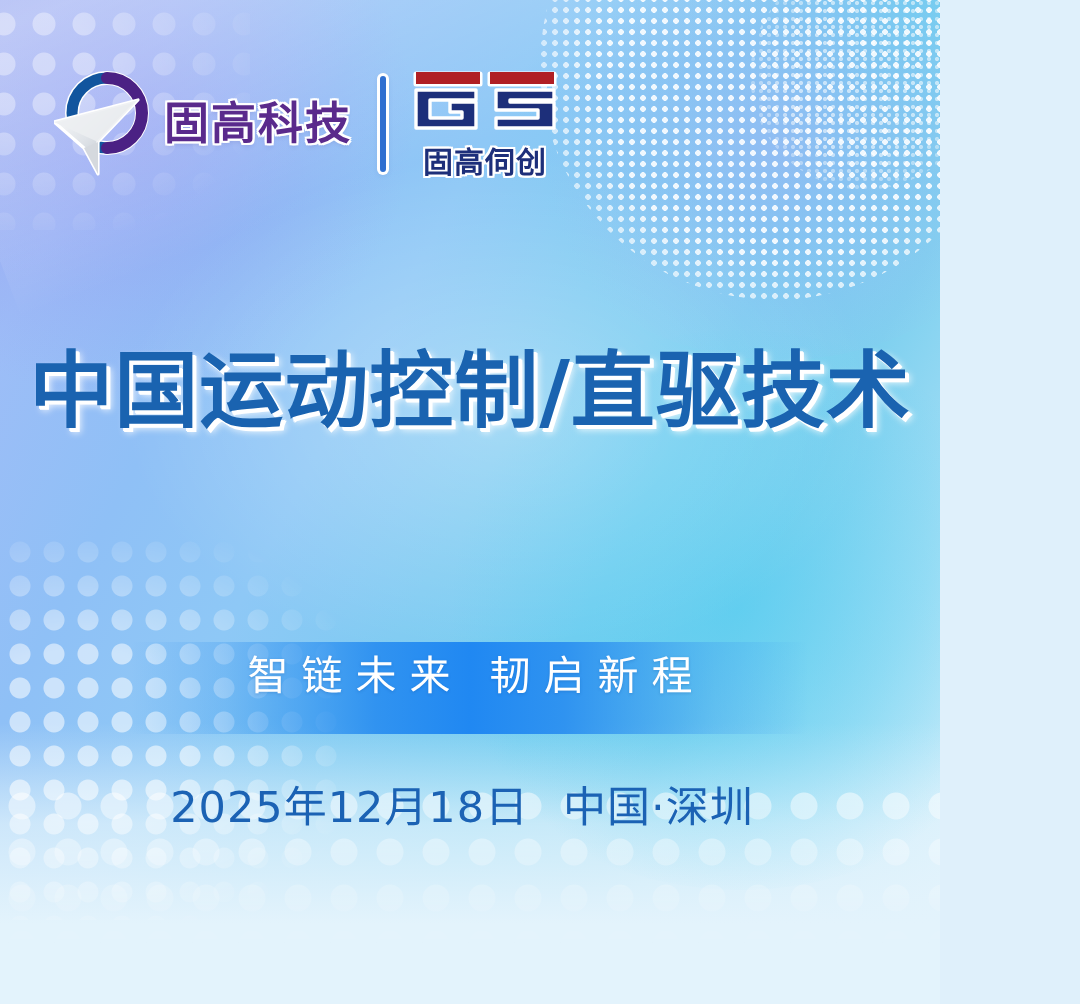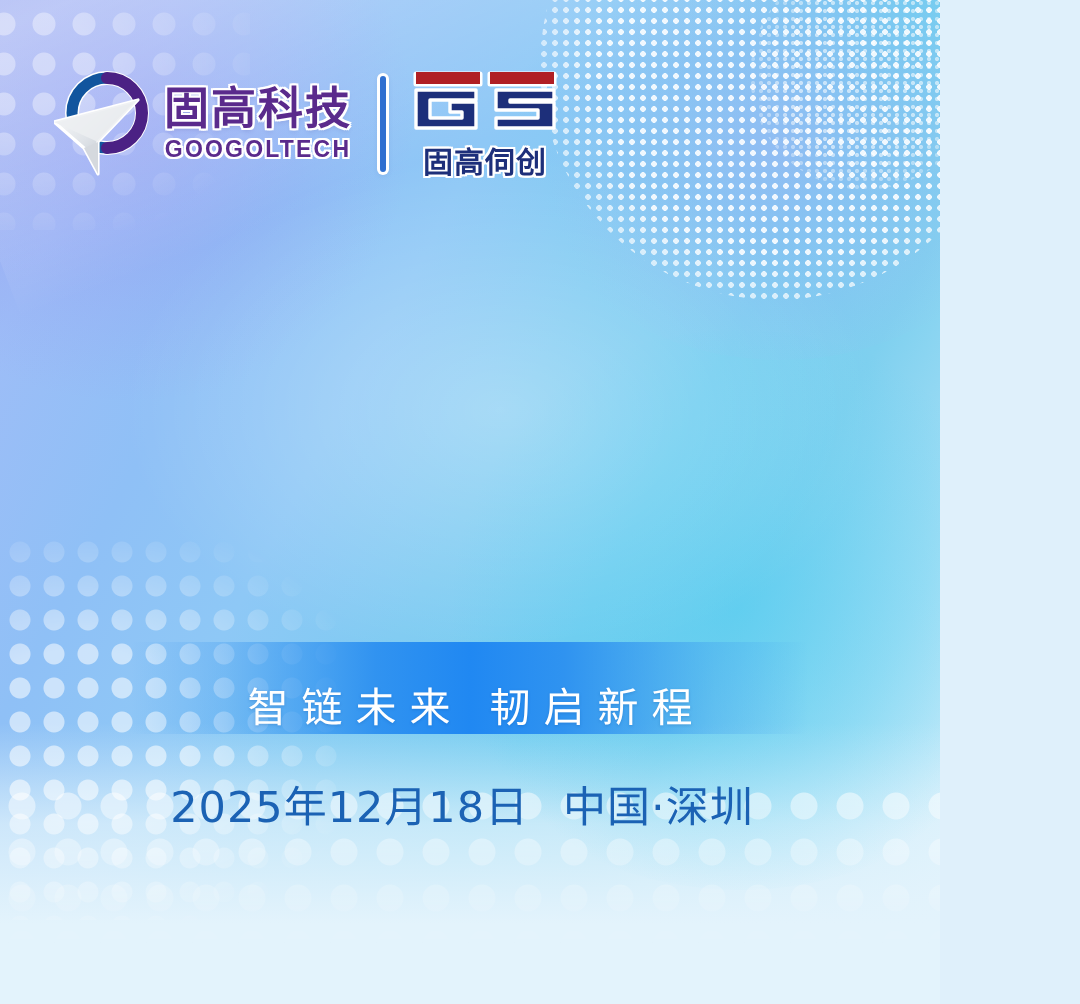--- a/index.html
+++ b/index.html
@@ -170,21 +170,21 @@
   .slogan-band{
     position:absolute;left:0;right:0;top:642px;height:92px;
     background:linear-gradient(90deg,
       rgba(58,150,240,0)    14%,
       rgba(58,150,240,.30)  24%,
       rgba(42,142,240,.92)  40%,
       rgba(32,136,242,1)    50%,
       rgba(42,142,240,.92)  60%,
       rgba(58,150,240,.30)  76%,
       rgba(58,150,240,0)    86%);
-    display:flex;align-items:flex-end;justify-content:center;
+    display:flex;align-items:flex-start;justify-content:center;
   }
   .slogan-text{
     font-family:"DejaVu Sans","Liberation Sans",sans-serif;
     font-size:41px;font-weight:400;color:#ffffff;
     letter-spacing:13px;text-indent:13px;white-space:nowrap;
     text-shadow:0 1px 3px rgba(10,70,150,.25);
   }
 
   
   .meta{
@@ -232,21 +232,20 @@
         <path d="M53 8 A35 35 0 0 1 53 78" fill="none" stroke="#4b2184" stroke-width="12" stroke-linecap="round"></path>
 
         <path d="M0 52 L84 30 L44 72 L44 104 L30 78 Z" fill="url(#arrowGrad)" stroke="#ffffff" stroke-width="3.2" stroke-linejoin="round"></path>
         <path d="M0 52 L84 30 L44 72 Z" fill="#eceef1" opacity=".85"></path>
         <path d="M44 72 L44 104 L30 78 Z" fill="#d5d9de"></path>
       </svg>
     </span>
 
     <span class="brand-cn-wrap">
       <span class="brand-cn">固高科技</span>
-      <span class="brand-en">GOOGOLTECH</span>
     </span>
 
     <span class="divider"></span>
 
     <span class="gs-wrap">
       <span class="gs-mark">
         <svg viewBox="0 0 150 70" width="150" height="70" aria-hidden="true">
           <g stroke="#ffffff" stroke-width="5" stroke-linejoin="round" fill="none">
             <path d="M6 18 L70 18 L70 8 L6 8 Z"></path>
             <path d="M80 18 L144 18 L144 8 L80 8 Z"></path>
@@ -258,20 +257,21 @@
           <path d="M6 24 L6 62 L66 62 L66 36 L40 36 L40 46 L52 46 L52 52 L20 52 L20 34 L66 34 L66 24 Z" fill="#1d2f7a" stroke="#ffffff" stroke-width="3.4" stroke-linejoin="round"></path>
 
           <path d="M144 24 L86 24 L86 44 L128 44 L128 52 L86 52 L86 62 L144 62 L144 36 L100 36 L100 34 L144 34 Z" fill="#1d2f7a" stroke="#ffffff" stroke-width="3.4" stroke-linejoin="round"></path>
         </svg>
       </span>
       <span class="gs-cn">固高伺创</span>
     </span>
   </div>
 
   <div class="headline">
+    <div class="headline-line">中国运动控制/直驱技术</div>
   </div>
 
   <div class="slogan-band">
     <span class="slogan-text">智链未来 韧启新程</span>
   </div>
 
   <div class="meta">
     <span class="meta-text">2025年12月18日</span><span class="meta-gap"></span><span class="meta-text">中国·深圳</span>
   </div>
 

